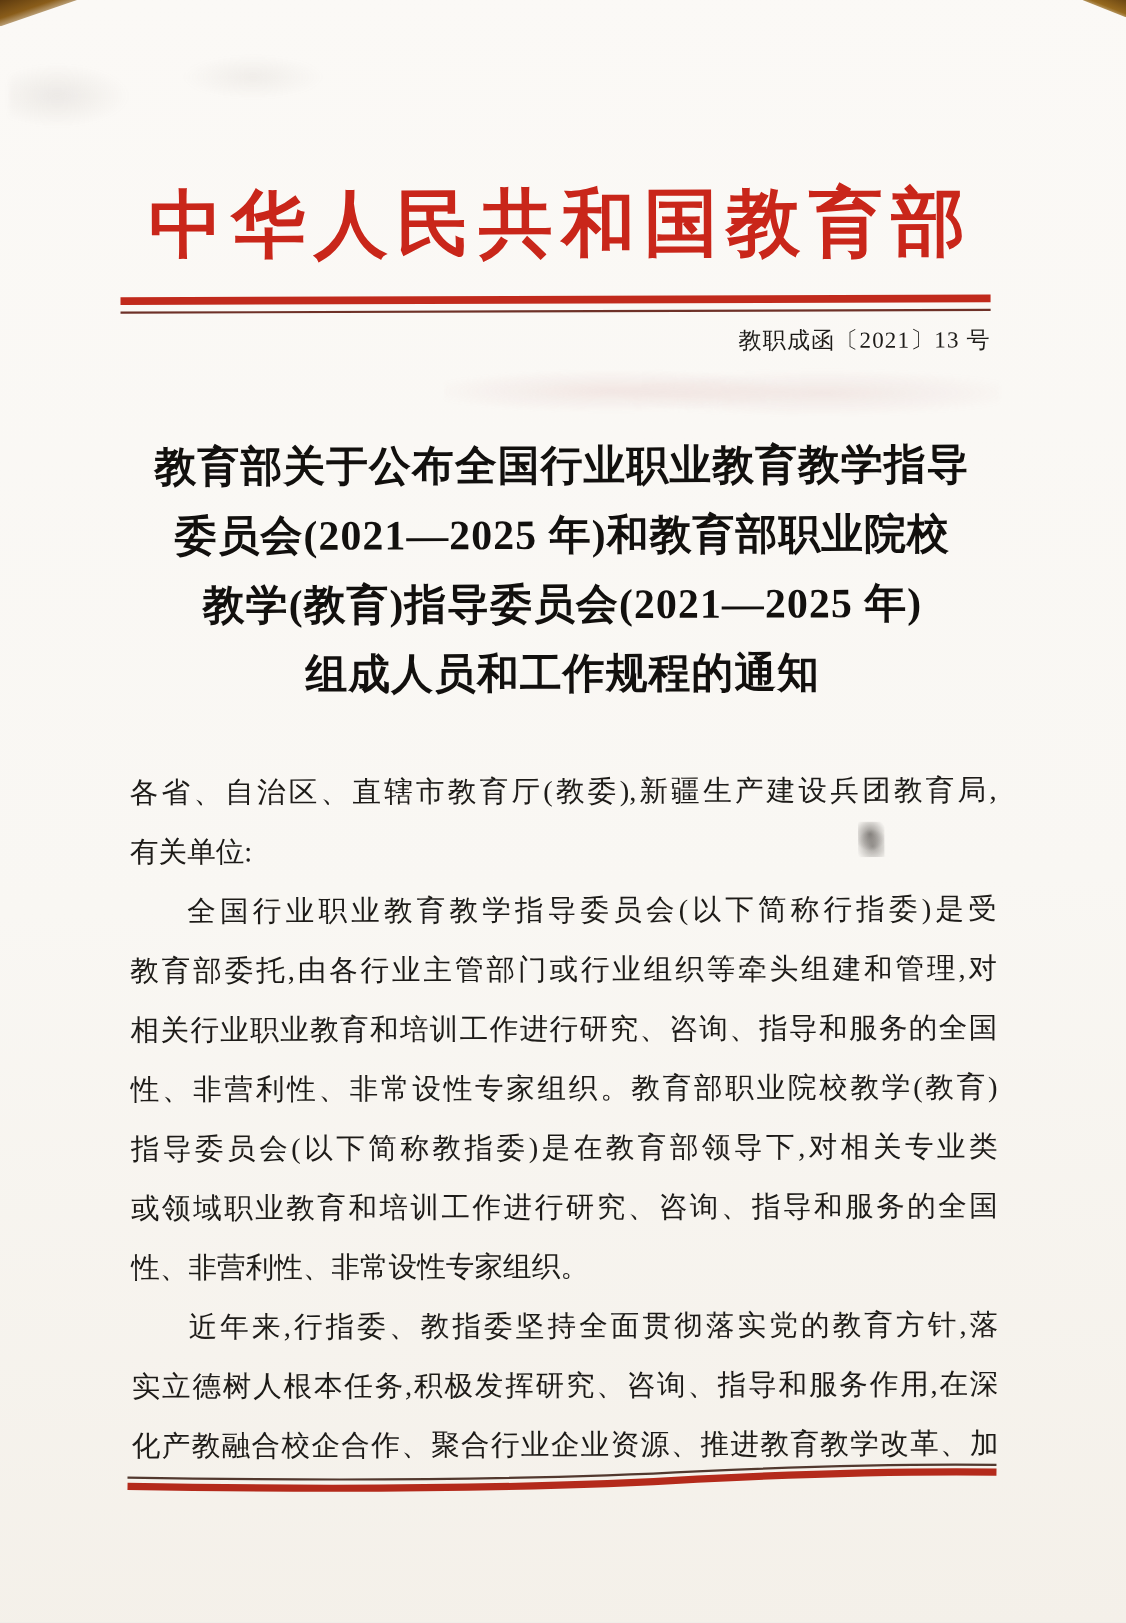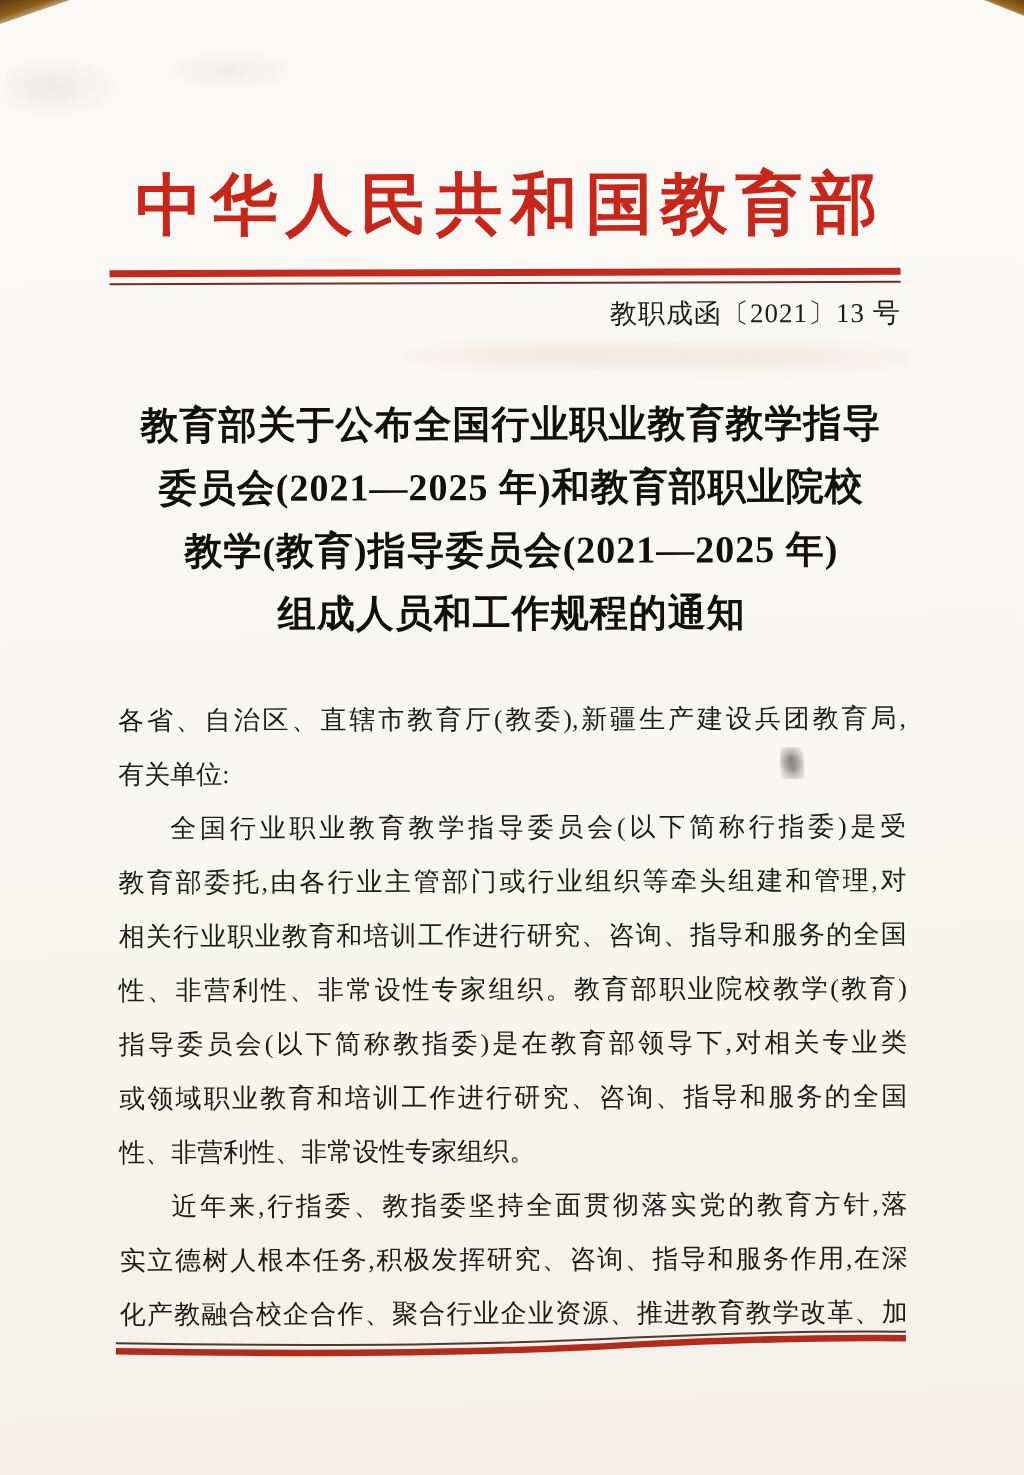--- a/index.html
+++ b/index.html
@@ -43,21 +43,21 @@
   .rule-thick {
     position: absolute; left: 111px; top: 269px; width: 791px; height: 7px;
     background: #c12a1c;
   }
   .rule-thin {
     position: absolute; left: 111px; top: 282px; width: 791px; height: 2px;
     background: #6e3128;
   }
   .doc-number {
     position: absolute; right: 122px; top: 296px;
-    font-size: 27px; color: #1d1b18;
+    font-size: 21px; color: #1d1b18;
     letter-spacing: 1px;
     white-space: nowrap;
   }
   .ink-bleed {
     position: absolute; left: 405px; top: 334px; width: 505px; height: 48px;
     background:
       radial-gradient(ellipse 45% 55% at 30% 45%, rgba(196,136,136,0.16), rgba(196,136,136,0) 75%),
       radial-gradient(ellipse 50% 60% at 68% 50%, rgba(188,128,130,0.14), rgba(188,128,130,0) 75%);
     filter: blur(1.5px);
   }

